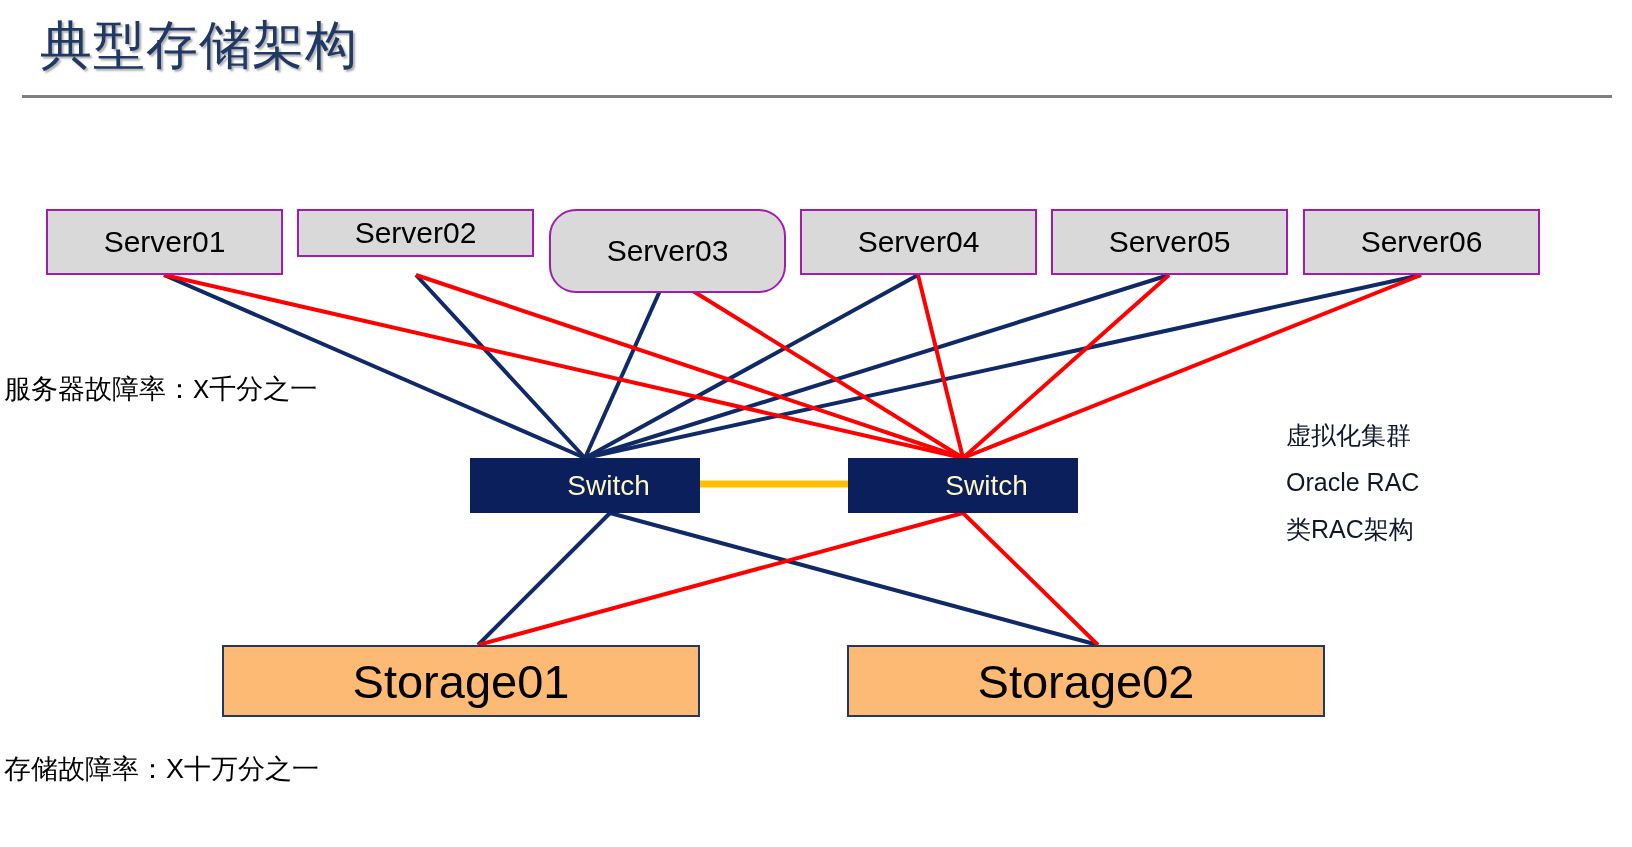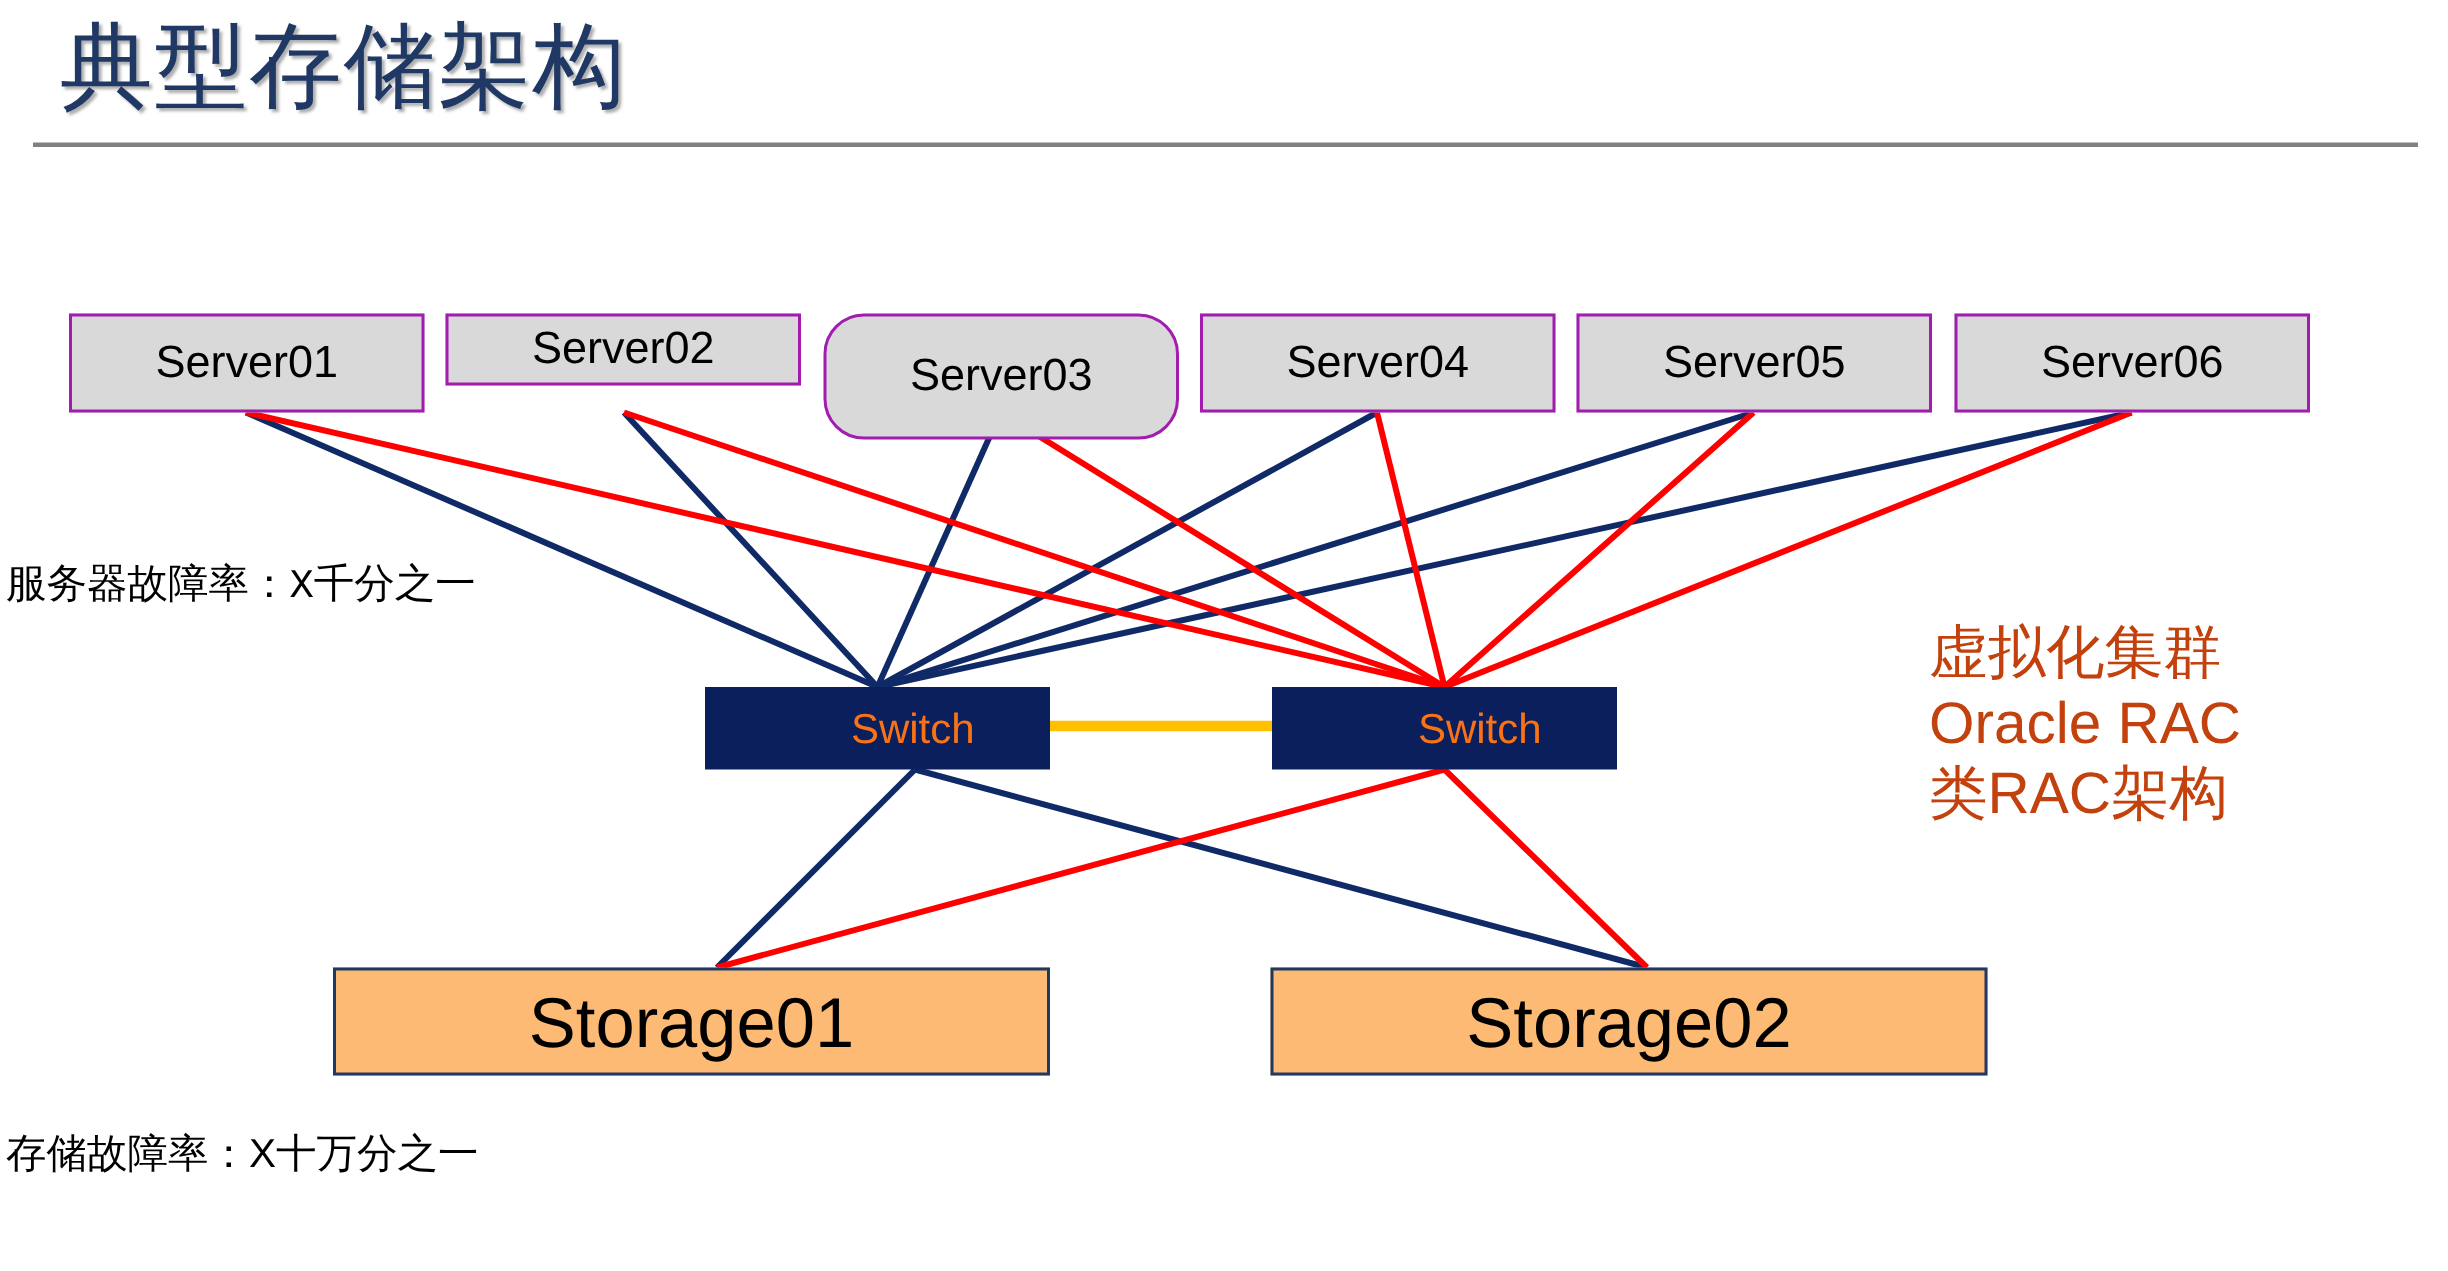--- a/index.html
+++ b/index.html
@@ -16,21 +16,21 @@
     height: 847px;
     background: #ffffff;
     overflow: hidden;
   }
 
   
   #title {
     position: absolute;
     left: 40px;
     top: 2px;
-    font-size: 62px;
+    font-size: 52px;
     line-height: 86px;
     color: #1F3864;
     font-family: "Liberation Sans", sans-serif;
     text-shadow: 2px 2px 2px rgba(130,130,130,0.65);
     white-space: nowrap;
     letter-spacing: 1px;
   }
   #title-rule {
     position: absolute;
     left: 22px;
@@ -67,42 +67,42 @@
   }
   .storage {
     background: #fdba74;
     border: 2px solid #1F3864;
     color: #000000;
     font-size: 47px;
     height: 72px;
   }
   .switch {
     background: #0A1F5C;
-    color: #f97316;
+    color: #fef9c3;
     font-size: 28px;
     height: 55px;
     border: none;
     padding-left: 47px;
   }
 
   
   .note {
     position: absolute;
     color: #000000;
     font-size: 27px;
     white-space: nowrap;
   }
   #note-server { left: 4px; top: 371px; font-family: Liberation Mono, monospace; }
   #note-storage { left: 4px; top: 751px; }
   #cluster-note {
     position: absolute;
     left: 1286px;
     top: 412px;
-    color: #c2410c;
-    font-size: 39px;
+    color: #0f172a;
+    font-size: 25px;
     line-height: 47px;
     white-space: nowrap;
   }
 </style>
 </head>
 <body>
 
 <div id="slide">
 
   <div id="title">典型存储架构</div>

